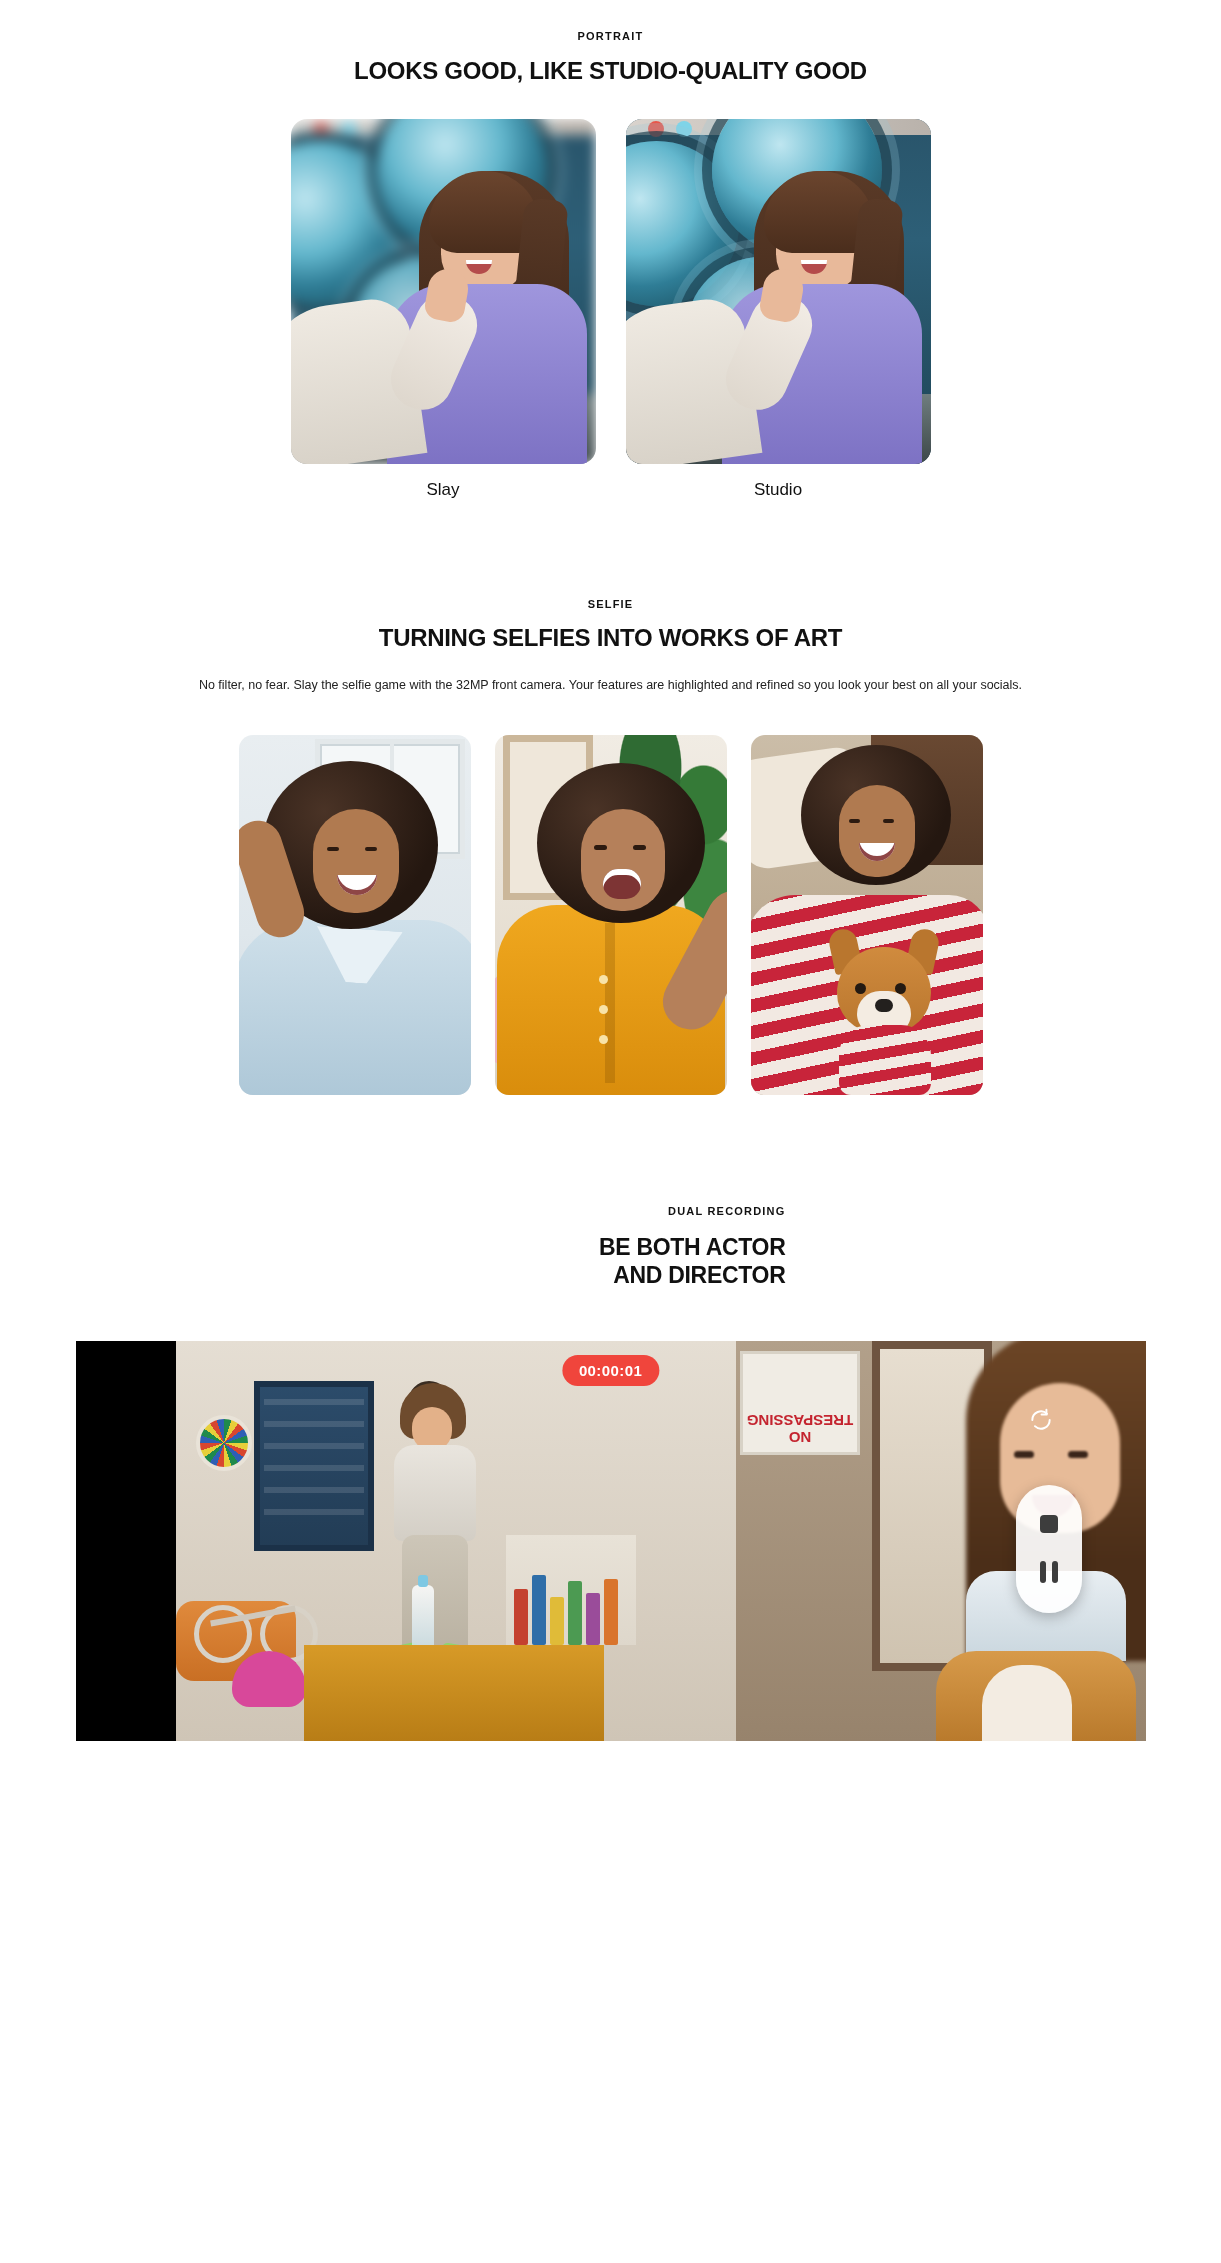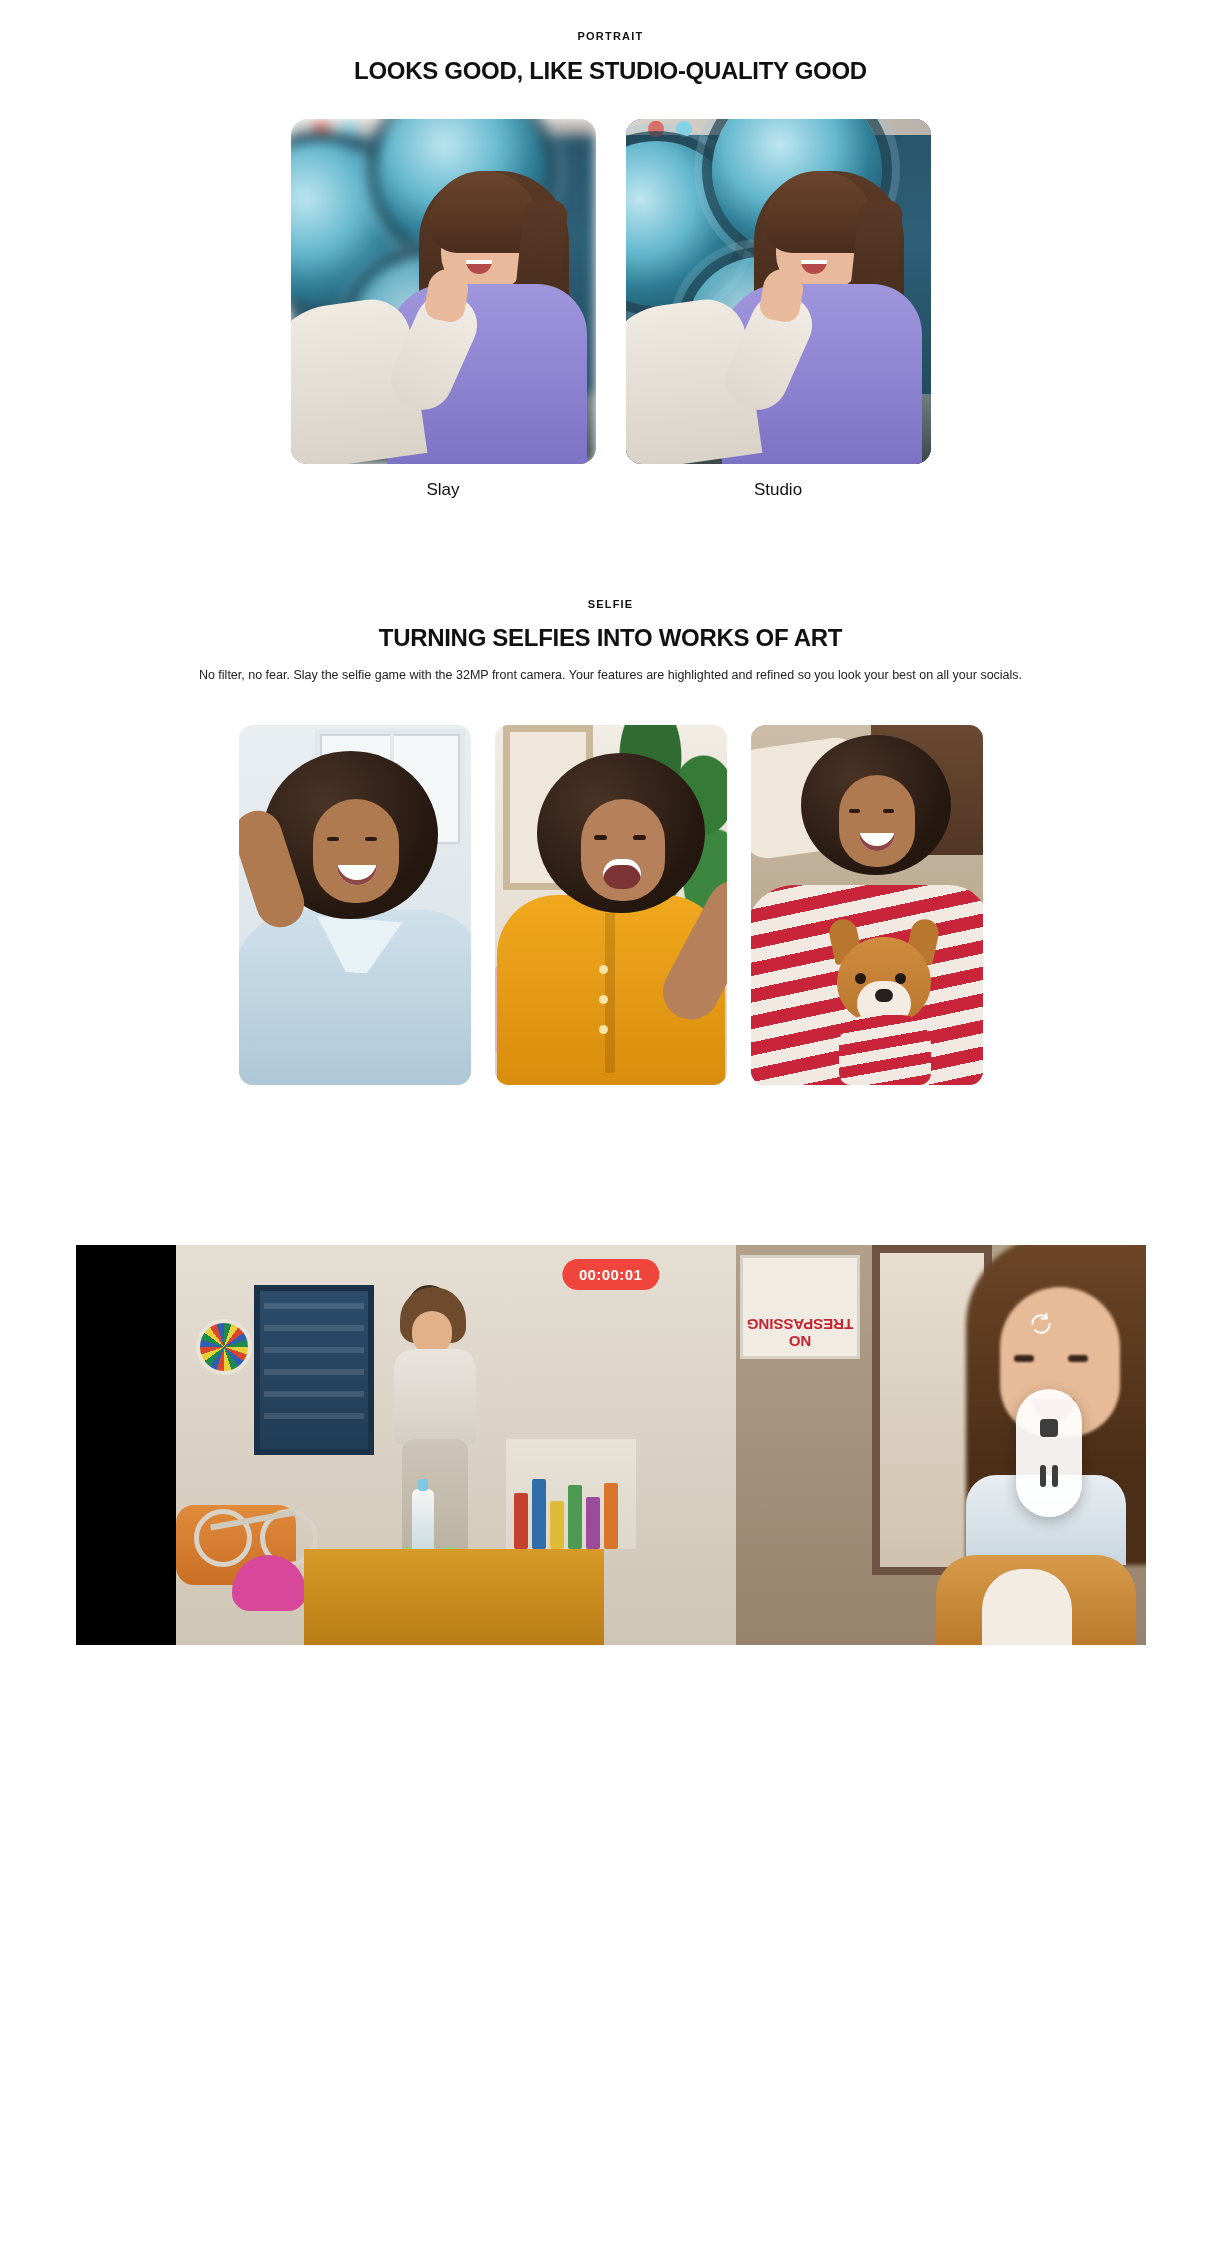--- a/index.html
+++ b/index.html
@@ -163,21 +163,21 @@
   }
   .subject .hand {
     position:absolute; width: 40px; height: 52px; left: 136px; top: 150px;
     background: #e8b99a; border-radius: 20px 20px 14px 14px;
     transform: rotate(10deg);
   }
 
   
   #selfie-section { padding-top: 98px; }
   #selfie-section .headline { margin-top: 14px; }
-  #selfie-section .subcopy { margin-top: 14px; }
+  #selfie-section .subcopy { margin-top: 24px; }
 
   .selfie-grid {
     display:flex; justify-content:center; gap: 24px; margin-top: 40px;
   }
   .selfie-photo {
     width: 232px; height: 360px; border-radius: 14px; overflow:hidden;
     position: relative;
   }
 
   
@@ -607,20 +607,27 @@
           <div class="dnose"></div>
           <div class="dbody"></div>
         </div>
       </div>
 
     </div>
   </section>
 
   <section id="dual-section">
     <div class="dual-inner">
+      <div class="dual-left">
+        <div class="eyebrow">DUAL RECORDING</div>
+        <div class="dual-title">
+          <div>BE BOTH ACTOR</div>
+          <div>AND DIRECTOR</div>
+        </div>
+      </div>
     </div>
 
     <div class="video-wrap">
       <div class="vid-black-left"></div>
 
       <div class="vid-main">
         <div class="vm-wall"></div>
         <div class="vm-dart"></div>
         <div class="vm-cabinet">
           <div class="slat" style="top:18px"></div>

